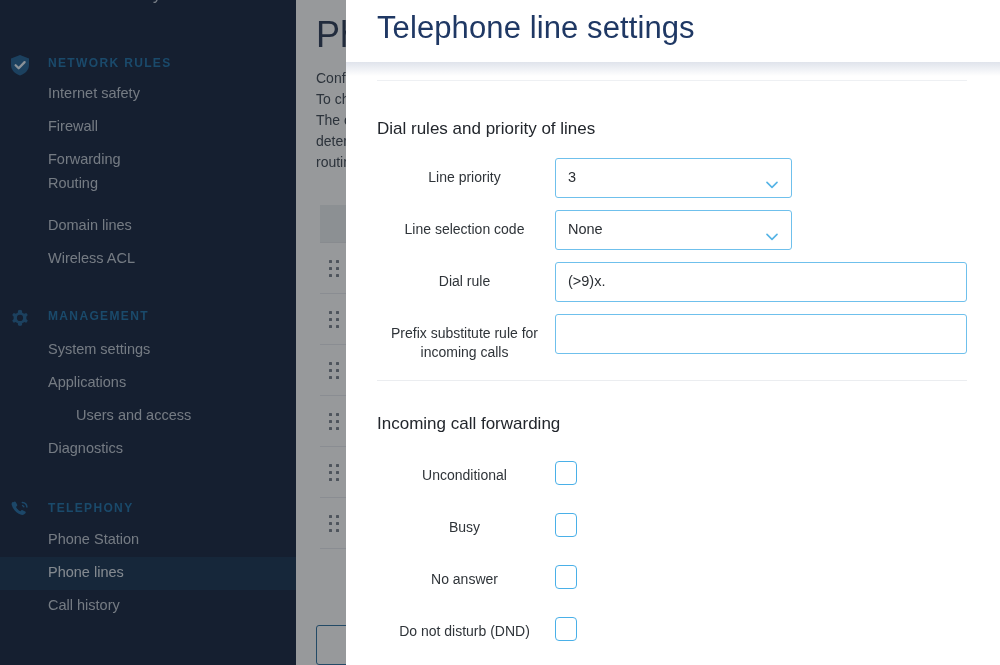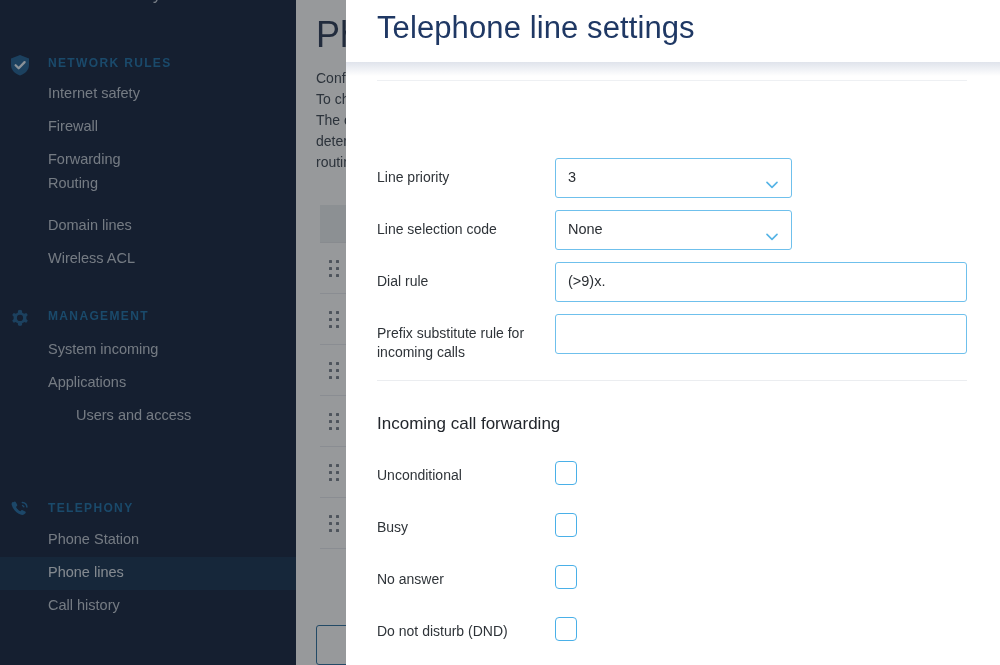--- a/index.html
+++ b/index.html
@@ -190,20 +190,21 @@
     color: #22262c;
     white-space: nowrap;
   }
   .fld-label {
     position: absolute;
     left: 31px;
     width: 175px;
     font-size: 14px;
     line-height: 19px;
     color: #2f3439;
+    text-align: center;
   }
   .ctl {
     position: absolute;
     left: 209px;
     height: 40px;
     border: 1px solid #6fc0ec;
     border-radius: 3px;
     background: #ffffff;
   }
   .ctl.select { width: 237px; }
@@ -262,27 +263,30 @@
         <span class="sb-item-label">Wireless ACL</span>
       </div>
       <div class="sb-section" style="top: 305px;">
         <span class="sb-icon"><svg viewBox="0 0 24 24" width="24" height="24">
             <path d="M12 2.2 L14 3.0 L14.2 5.2 A7 7 0 0 1 16.2 6.3 L18.3 5.5 L19.8 7.6 L18.3 9.2 A7 7 0 0 1 18.3 11.6 L19.8 13.2 L18.3 15.3 L16.2 14.5 A7 7 0 0 1 14.2 15.6 L14 17.8 L12 18.6 L10 17.8 L9.8 15.6 A7 7 0 0 1 7.8 14.5 L5.7 15.3 L4.2 13.2 L5.7 11.6 A7 7 0 0 1 5.7 9.2 L4.2 7.6 L5.7 5.5 L7.8 6.3 A7 7 0 0 1 9.8 5.2 L10 3.0 Z" fill="#1f5f93" transform="translate(0,1.5)"></path>
             <circle cx="12" cy="11.9" r="3.1" fill="#13213c"></circle>
           </svg></span>
         <span class="sb-sec-label">MANAGEMENT</span>
       </div>
       <div class="sb-item" style="top: 334px;">
-        <span class="sb-item-label">System incoming</span>
+        <span class="sb-item-label">System settings</span>
       </div>
       <div class="sb-item" style="top: 367px;">
         <span class="sb-item-label">Applications</span>
       </div>
       <div class="sb-item" style="top: 400px; margin-left: 28px;">
         <span class="sb-item-label">Users and access</span>
+      </div>
+      <div class="sb-item" style="top: 433px;">
+        <span class="sb-item-label">Diagnostics</span>
       </div>
       <div class="sb-section" style="top: 497px;">
         <span class="sb-icon"><svg viewBox="0 0 24 24" width="24" height="24">
             <path d="M4.2 4.3 C3.6 5.1 3.4 6.2 3.8 7.3 C5.1 11.6 8.9 15.4 13.2 16.8 C14.3 17.1 15.4 16.9 16.2 16.3 L17.4 15.2 C17.9 14.7 17.8 13.9 17.2 13.6 L14.6 12.2 C14.1 11.9 13.5 12.0 13.2 12.4 L12.4 13.3 C10.6 12.4 8.9 10.7 8.0 8.9 L8.9 8.1 C9.3 7.7 9.4 7.1 9.1 6.6 L7.7 4.1 C7.4 3.5 6.6 3.4 6.1 3.9 Z" fill="#1f6ba5"></path>
             <path d="M14.3 4.4 A5.0 5.0 0 0 1 18.9 9.0" fill="none" stroke="#1f6ba5" stroke-width="1.5" stroke-linecap="round"></path>
             <path d="M14.6 7.6 A2.2 2.2 0 0 1 15.8 8.8" fill="none" stroke="#1f6ba5" stroke-width="1.5" stroke-linecap="round"></path>
           </svg></span>
         <span class="sb-sec-label">TELEPHONY</span>
       </div>
       <div class="sb-item" style="top: 524px;">
@@ -374,20 +378,21 @@
   <div class="modal">
 
     <div class="modal-header">
       <div class="modal-title">Telephone line settings</div>
     </div>
     <div class="header-shadow"></div>
 
     <div class="modal-body" id="modal-body">
       <div class="hr-top"></div>
       <div class="hr-mid"></div>
+    <div class="sec-head" style="top: 57px;">Dial rules and priority of lines</div>
         <div class="fld-label" style="top: 106px;">Line priority</div>
         <div class="ctl select" style="top: 96px;">
           <span class="ctl-val">3</span>
           <span class="chevron"><svg viewBox="0 0 12 8" width="12" height="8">
               <path d="M1 1.4 L6 6.4 L11 1.4" fill="none" stroke="#56b4e6" stroke-width="1.6" stroke-linecap="round" stroke-linejoin="round"></path>
             </svg></span>
         </div>
         <div class="fld-label" style="top: 158px;">Line selection code</div>
         <div class="ctl select" style="top: 148px;">
           <span class="ctl-val">None</span>

